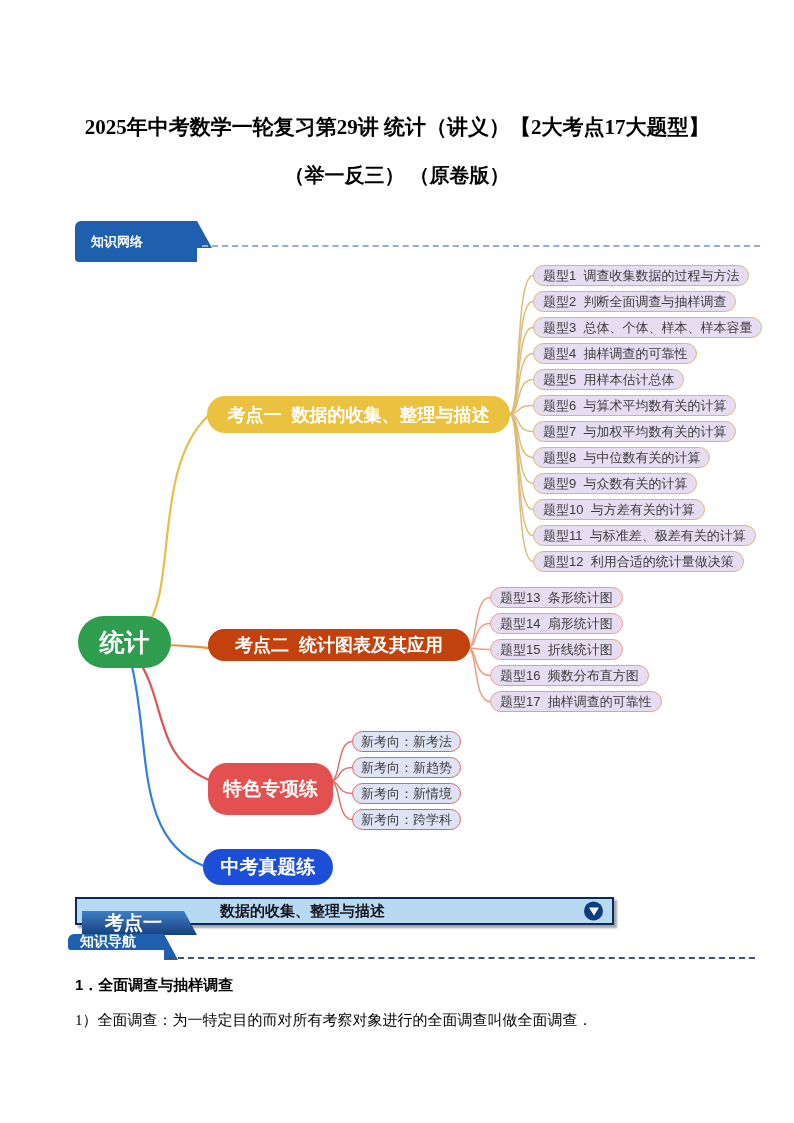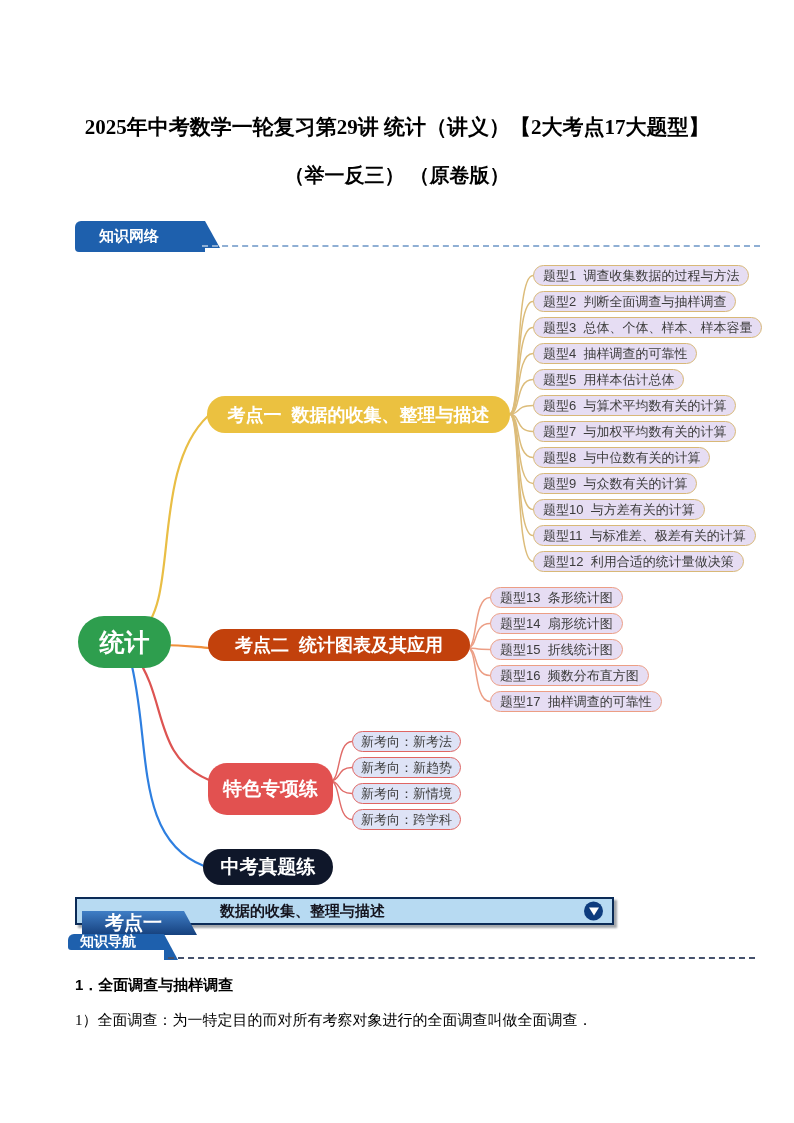--- a/index.html
+++ b/index.html
@@ -8,42 +8,42 @@
 
   
   #doc-title{position:absolute;top:112px;left:0;width:100%;text-align:center;
              font-family:"Liberation Serif","DejaVu Serif",serif;font-weight:bold;color:#000;}
   #title-line1{font-size:21px;line-height:30px;}
   #title-line2{font-size:20px;line-height:30px;margin-top:18px;}
 
   
   .badge{position:absolute;display:flex;}
   .badge-body{background:#1E60AD;color:#fff;font-weight:bold;display:flex;align-items:center;}
-  #badge-network .badge-body{height:31px;min-width:104px;padding:0 2px 0 24px;font-size:15px;border-radius:6px 0 0 4px;}
+  #badge-network .badge-body{height:41px;min-width:104px;padding:0 2px 0 16px;font-size:13px;border-radius:6px 0 0 4px;}
   #badge-network .badge-tri{width:0;height:0;border-bottom:27px solid #1E60AD;border-right:15px solid transparent;}
   #badge-network{left:75px;top:221px;}
   #badge-nav{left:68px;top:934px;}
   #badge-nav .badge-body{height:16px;min-width:82px;padding:0 2px 0 12px;font-size:14px;border-radius:6px 0 0 3px;}
   #badge-nav .badge-tri{width:0;height:0;border-bottom:26px solid #1E60AD;border-right:14px solid transparent;}
 
   .dash{position:absolute;height:0;}
   #dash-network{left:202px;top:245px;width:558px;border-top:2px dashed #8FAFD4;}
   #dash-nav{left:168px;top:957px;width:587px;border-top:2px dashed #44506B;}
 
   
   #connectors{position:absolute;left:0;top:0;}
   #connectors path{fill:none;stroke-linecap:round;}
 
   .mnode{position:absolute;display:flex;align-items:center;justify-content:center;
          color:#fff;font-weight:bold;white-space:pre;}
   #node-root{left:78px;top:616px;width:93px;height:52px;border-radius:26px;background:#2E9E4E;font-size:25px;}
   #node-k1{left:207px;top:396px;width:303px;height:37px;border-radius:18px;background:#EBC140;font-size:18px;}
   #node-k2{left:208px;top:629px;width:262px;height:32px;border-radius:19px;background:#c2410c;font-size:18px;}
   #node-tese{left:208px;top:763px;width:125px;height:52px;border-radius:19px;background:#E25150;font-size:19px;}
-  #node-zhenti{left:203px;top:849px;width:130px;height:36px;border-radius:18px;background:#0f172a;font-size:19px;}
+  #node-zhenti{left:203px;top:849px;width:130px;height:36px;border-radius:18px;background:#1d4ed8;font-size:19px;}
 
   .tbox{position:absolute;box-sizing:border-box;height:21px;display:flex;align-items:center;
         padding:0 9px;border-radius:11px;font-size:13px;color:#3C3C3C;white-space:pre;background:#E6DDF3;}
   .b1{left:533px;border:1.5px solid #D8B878;}
   .b2{left:490px;border:1.5px solid #EC9E85;}
   .b3{left:352px;border:1.5px solid #DF6563;background:#DEE3F6;padding:0 8px;}
 
   
   #section-bar{position:absolute;left:75px;top:897px;width:539px;height:28px;box-sizing:border-box;
                background:#B7DAF2;border:2px solid #0B2B57;box-shadow:3px 3px 2px #A2A6AA;}

